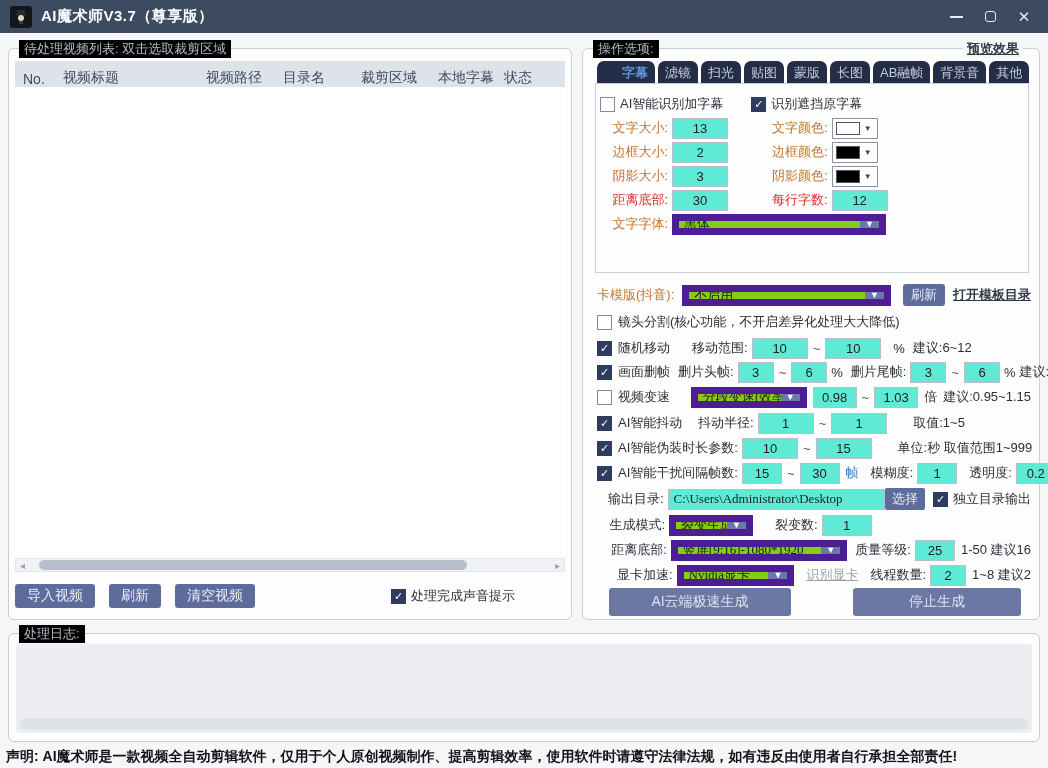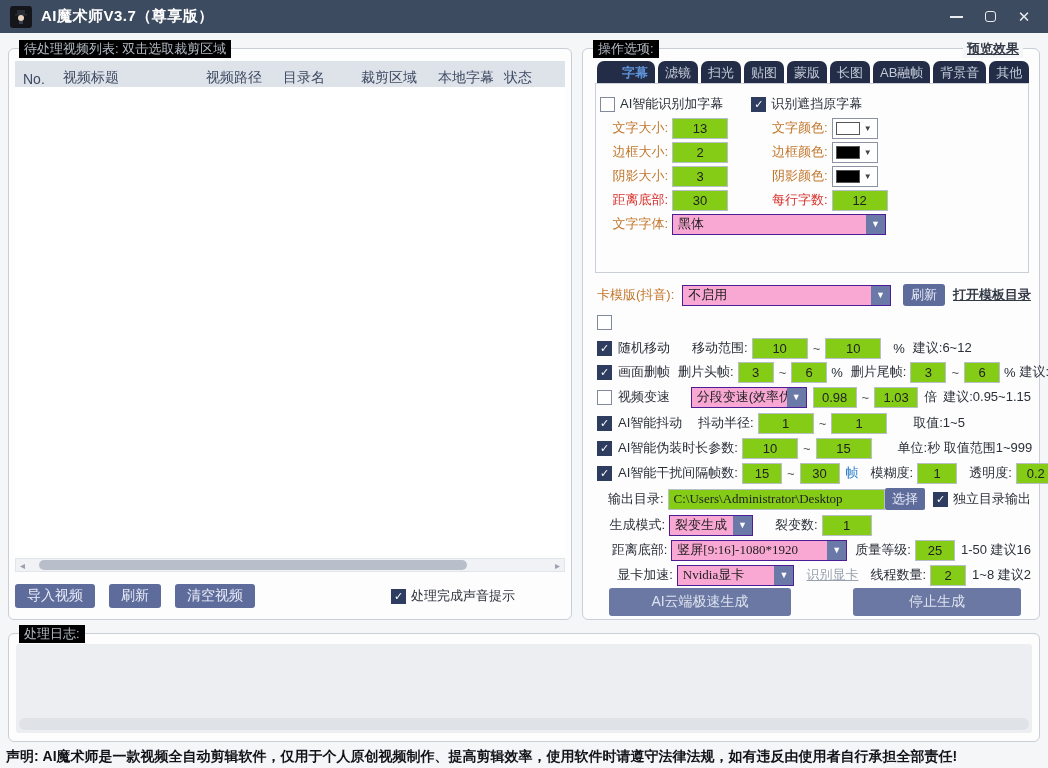--- a/index.html
+++ b/index.html
@@ -49,28 +49,28 @@
   .tab { background:#232d47; color:#c3cad8; font-size:13px; padding:3px 7px 4px;
     border-radius:7px 7px 0 0; white-space:nowrap; cursor:pointer; }
   .tab.active { color:#5f93d8; font-weight:bold;padding-left:25px; }
   .tab-panel { position:absolute; top:34px; left:12px; width:434px; height:190px;
     border:1px solid #cbd0d8; background:#fdfdfe; }
   .srow { display:flex; align-items:center; height:24px; margin-left:4px; }
   .orange { color:#c1762a; }
   .red { color:#d9312b; }
   .blue { color:#2f80c8; }
   .slabel { width:68px; text-align:right; white-space:nowrap; }
-  .inp { border:1px solid #b9bfc9; background:#84cc16; height:21px; text-align:center; font-size:13px;
+  .inp { border:1px solid #b9bfc9; background:#5eead4; height:21px; text-align:center; font-size:13px;
     color:#222; font-family:inherit; }
   .w56 { width:56px; } .w40 { width:40px; } .w36 { width:36px; } .w44 { width:44px; }
   .color-dd { width:46px; height:21px; border:1px solid #8a93a2; background:#fff; display:inline-flex;
     align-items:center; cursor:pointer; }
   .swatch { width:24px; height:13px; border:1px solid #555; margin-left:3px; }
   .dd-caret { margin-left:4px; font-size:8px; color:#444; }
-  .sel { background:#f9a8d4; border:1px solid #4c1d95; height:21px; display:inline-flex; align-items:center;
+  .sel { background:#84cc16; border:7px solid #4c1d95; height:21px; display:inline-flex; align-items:center;
     position:relative; cursor:pointer; overflow:hidden; }
   .sel-text { padding-left:5px; white-space:nowrap; overflow:hidden; flex:1; color:#1e1e1e; }
   .sel-arrow { width:19px; height:100%; background:#6b79a8; color:#fff; display:flex; align-items:center;
     justify-content:center; font-size:9px; flex:0 0 auto; }
   .orow { position:absolute; left:14px; right:8px; display:flex; align-items:center; height:24px; white-space:nowrap; }
   .gap4 { margin-left:4px; } .gap6 { margin-left:6px; } .gap8 { margin-left:8px; } .gap12 { margin-left:12px; }
   .tilde { margin:0 5px; color:#555; }
   .ckname { margin-left:6px; }
   .link { color:#333a46; font-weight:bold; text-decoration:underline; cursor:pointer; }
   .link.muted { color:#9aa1ae; font-weight:normal; }
@@ -215,20 +215,21 @@
     <span class="sel gap8" style="width:228px">
       <span class="sel-text">不启用</span>
       <span class="sel-arrow">▼</span>
     </span>
     <button class="btn gap12" style="height:22px;padding:0 8px;font-size:13px">刷新</button>
     <span class="link gap8">打开模板目录</span>
   </div>
 
   <div class="orow" style="top:261px">
     <span class="cb"></span>
+    <span class="ckname">镜头分割(核心功能，不开启差异化处理大大降低)</span>
   </div>
 
   <div class="orow" style="top:287px">
     <span class="cb on"></span>
     <span class="ckname" style="width:66px">随机移动</span>
     <span class="gap8">移动范围:</span>
     <input class="inp w56 gap4" value="10" style="">
     <span class="tilde">~</span>
     <input class="inp w56" value="10" style="">
     <span class="gap12">%</span>

